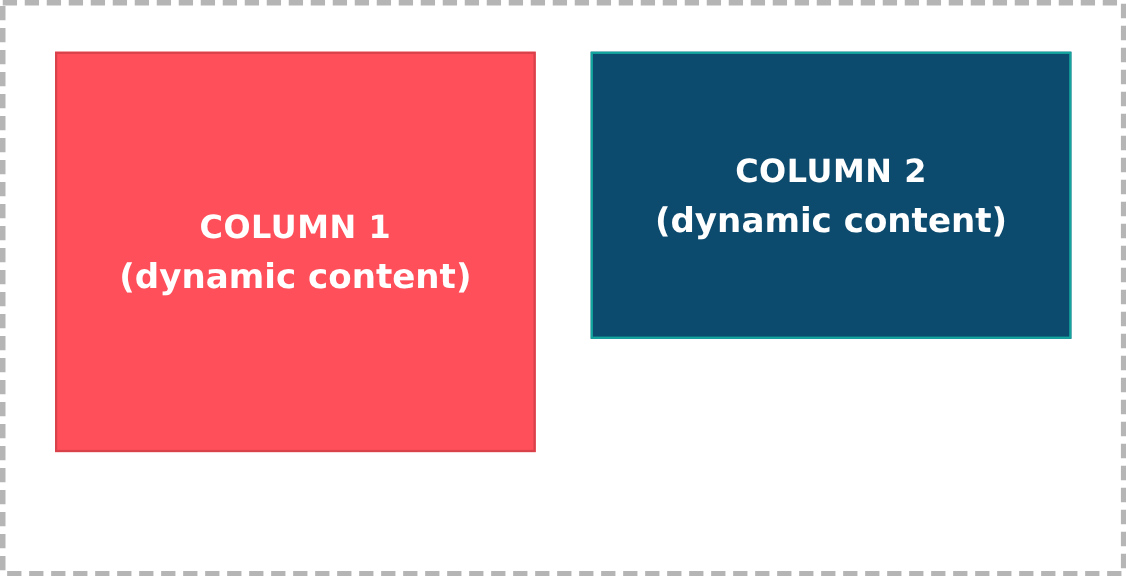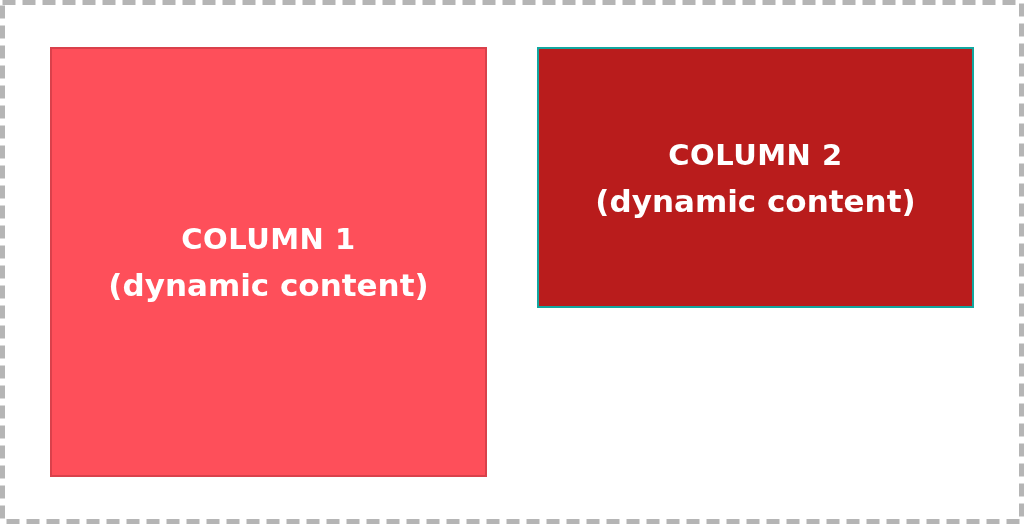--- a/index.html
+++ b/index.html
@@ -1,21 +1,21 @@
 <!DOCTYPE html>
 <html><head>
 <meta charset="utf-8">
 <style>
   html, body { margin:0; padding:0; background:#fff; }
   body { width:1024px; height:524px; position:relative; overflow:hidden; font-family:"DejaVu Sans", sans-serif; }
   .frame { position:absolute; left:0; top:0; width:1024px; height:524px; box-sizing:border-box; }
   .frame svg { position:absolute; left:0; top:0; }
   .col { position:absolute; box-sizing:border-box; display:flex; flex-direction:column; align-items:center; justify-content:center; color:#fff; font-weight:bold; text-align:center; }
-  .col1 { left:50px; top:47px; width:437px; height:430px; background:#fe4f5a; border:2px solid #d9414b;align-items:center; }
-  .col2 { left:537px; top:47px; width:437px; height:261px; background:#b91c1c; border:2px solid #13a69f; }
+  .col1 { left:50px; top:47px; width:437px; height:364px; background:#fe4f5a; border:2px solid #d9414b;align-items:center; }
+  .col2 { left:537px; top:47px; width:437px; height:261px; background:#0c4a6e; border:2px solid #13a69f; }
   .line1 { font-size:29px; letter-spacing:0.5px; line-height:46px; }
   .line2 { font-size:31px; line-height:46px; }
 </style>
 </head>
 <body>
 
 <div class="frame">
   <svg width="1024" height="524">
     <rect x="2.5" y="2.5" width="1019" height="519" fill="none" stroke="#b5b5b5" stroke-width="5" stroke-dasharray="13 7"></rect>
   </svg>

